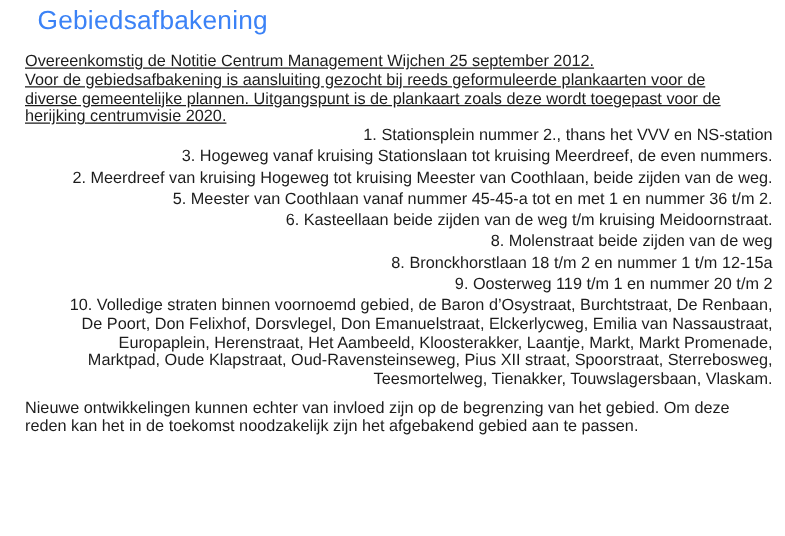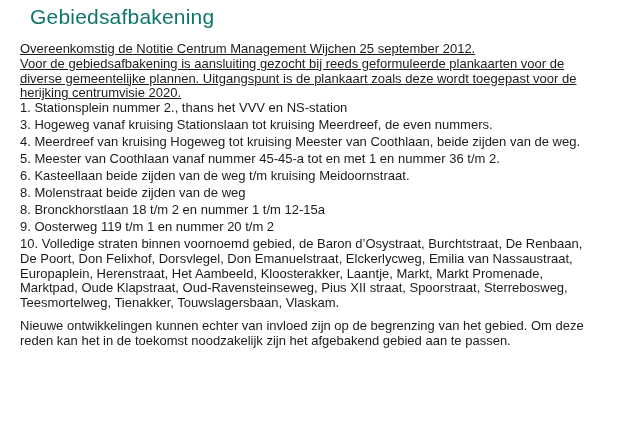--- a/index.html
+++ b/index.html
@@ -21,58 +21,59 @@
     font-size: 13px;
     line-height: 14.8px;
     color: #1c1c1c;
   }
   .doc-title {
     font-size: 21px;
     font-weight: 400;
     line-height: 25px;
     margin: 0 0 0 10px;
     letter-spacing: 0.2px;
-    color: #0f766e;
+    color: #3b82f6;
   }
   .para {
     white-space: pre-line;
     margin: 15px 0 0 0;
   }
   .doc-title + .para {
     margin-top: 13px;
     text-decoration: underline;
   }
   .boundary-list {
     margin: 0;
     padding: 0;
   }
   .boundary-item {
     white-space: pre-line;
     margin: 0 0 2.2px 0;
+    text-align: right;
   }
   .closing {
     margin-top: 8px;
   }
 </style>
 </head>
 <body style="background: rgb(255, 255, 255);">
 
 <div class="page" style="color: rgb(28, 28, 28);">
   <h1 class="doc-title">Gebiedsafbakening</h1>
 
   <p class="para">Overeenkomstig de Notitie Centrum Management Wijchen 25 september 2012.
 Voor de gebiedsafbakening is aansluiting gezocht bij reeds geformuleerde plankaarten voor de
 diverse gemeentelijke plannen. Uitgangspunt is de plankaart zoals deze wordt toegepast voor de
 herijking centrumvisie 2020.</p>
 
 
   <div class="boundary-list">
     <p class="boundary-item">1. Stationsplein nummer 2., thans het VVV en NS-station</p>
     <p class="boundary-item">3. Hogeweg vanaf kruising Stationslaan tot kruising Meerdreef, de even nummers.</p>
-    <p class="boundary-item">4. Meerdreef van kruising Hogeweg tot kruising Meester van Coothlaan, beide zijden van de weg.</p>
+    <p class="boundary-item">2. Meerdreef van kruising Hogeweg tot kruising Meester van Coothlaan, beide zijden van de weg.</p>
     <p class="boundary-item">5. Meester van Coothlaan vanaf nummer 45-45-a tot en met 1 en nummer 36 t/m 2.</p>
     <p class="boundary-item">6. Kasteellaan beide zijden van de weg t/m kruising Meidoornstraat.</p>
     <p class="boundary-item">8. Molenstraat beide zijden van de weg</p>
     <p class="boundary-item">8. Bronckhorstlaan 18 t/m 2 en nummer 1 t/m 12-15a</p>
     <p class="boundary-item">9. Oosterweg 119 t/m 1 en nummer 20 t/m 2</p>
     <p class="boundary-item">10. Volledige straten binnen voornoemd gebied, de Baron d’Osystraat, Burchtstraat, De Renbaan,
 De Poort, Don Felixhof, Dorsvlegel, Don Emanuelstraat, Elckerlycweg, Emilia van Nassaustraat,
 Europaplein, Herenstraat, Het Aambeeld, Kloosterakker, Laantje, Markt, Markt Promenade,
 Marktpad, Oude Klapstraat, Oud-Ravensteinseweg, Pius XII straat, Spoorstraat, Sterrebosweg,
 Teesmortelweg, Tienakker, Touwslagersbaan, Vlaskam.</p>

